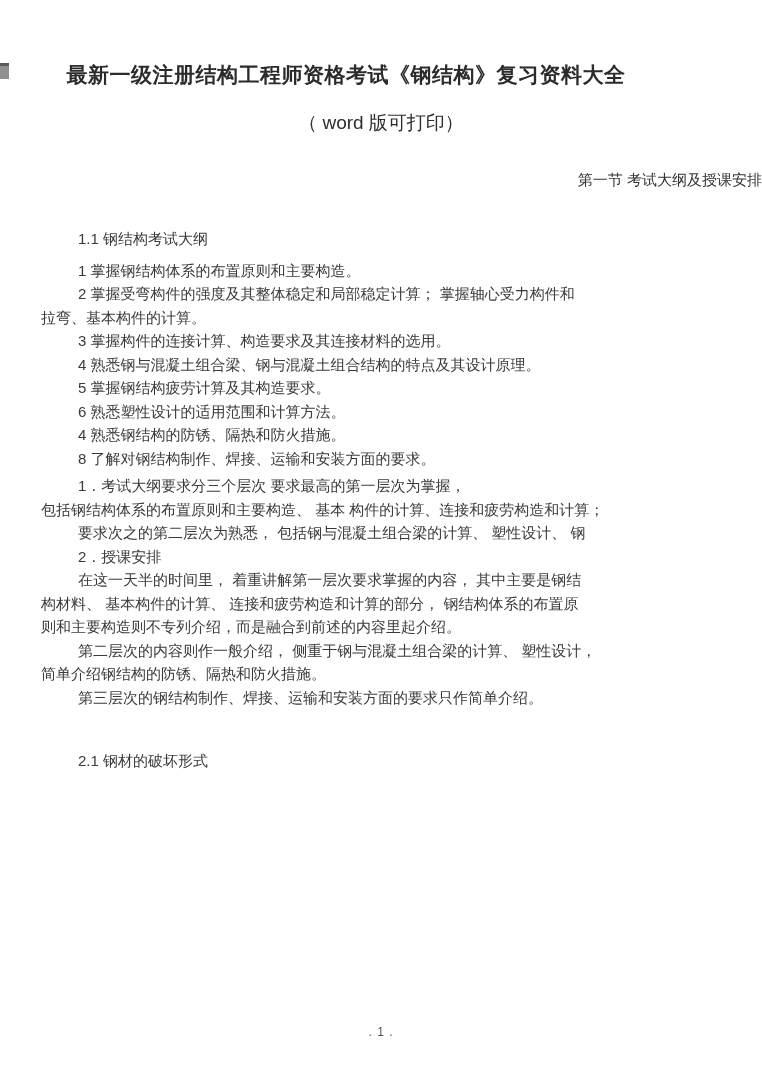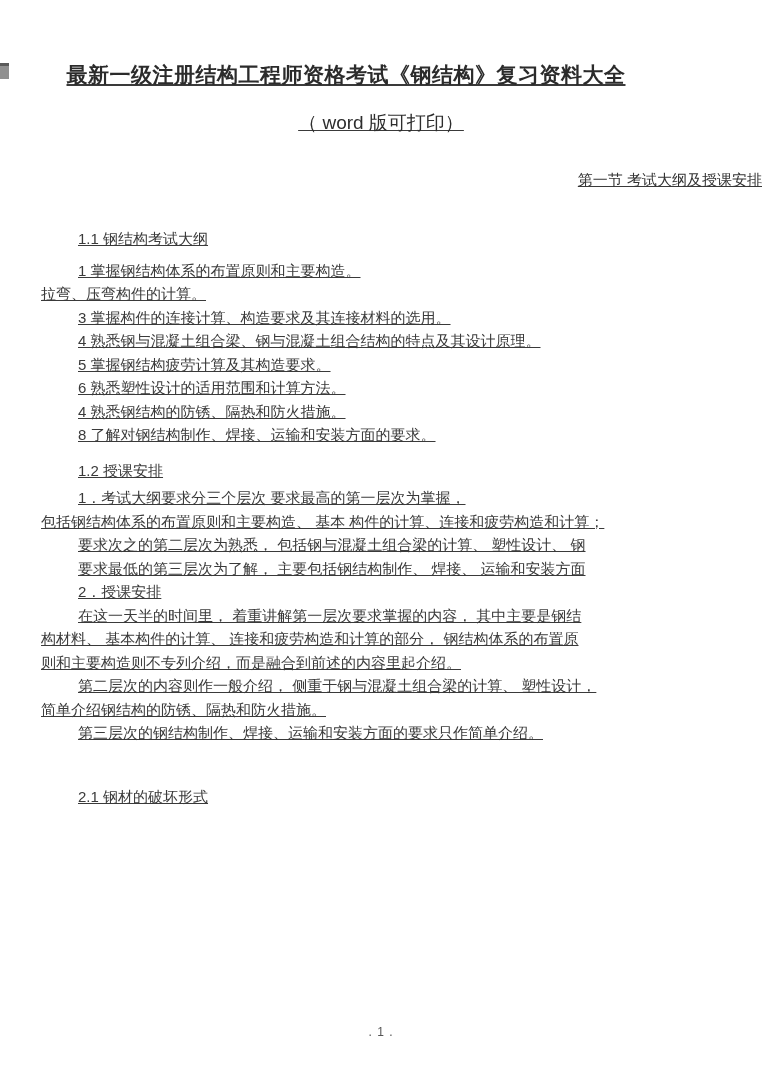--- a/index.html
+++ b/index.html
@@ -4,21 +4,20 @@
 <style>
   html, body { margin: 0; padding: 0; background: #ffffff; }
   .page {
     position: relative;
     width: 762px;
     height: 1080px;
     background: #ffffff;
     overflow: hidden;
     font-family: "Liberation Sans", sans-serif;
     color: #3a3a3a;
-    text-decoration: underline;
   }
   .corner-mark {
     position: absolute;
     left: 0;
     top: 63px;
     width: 9px;
     height: 13px;
     background: #909090;
     border-top: 3px solid #5a5a5a;
   }
@@ -93,34 +92,33 @@
 
   <div class="doc-subtitle">（ word 版可打印）</div>
 
   <div class="section-heading section-1">第一节 考试大纲及授课安排</div>
 
   <div class="flow">
 
     <div class="line sub-heading-1">1.1 钢结构考试大纲</div>
 
     <div class="line ind gap-first-item">1 掌握钢结构体系的布置原则和主要构造。</div>
-    <div class="line flush">拉弯、压弯构件的计算。</div>
+    <div class="line ind">2 掌握受弯构件的强度及其整体稳定和局部稳定计算； 掌握轴心受力构件和</div>
+    <div class="line flush">拉弯、基本构件的计算。</div>
     <div class="line ind">3 掌握构件的连接计算、构造要求及其连接材料的选用。</div>
     <div class="line ind">4 熟悉钢与混凝土组合梁、钢与混凝土组合结构的特点及其设计原理。</div>
     <div class="line ind">5 掌握钢结构疲劳计算及其构造要求。</div>
     <div class="line ind">6 熟悉塑性设计的适用范围和计算方法。</div>
     <div class="line ind">4 熟悉钢结构的防锈、隔热和防火措施。</div>
     <div class="line ind">8 了解对钢结构制作、焊接、运输和安装方面的要求。</div>
 
-    <div class="line sub-heading-2">1.2 授课安排</div>
 
     <div class="line ind gap-para-start">1．考试大纲要求分三个层次 要求最高的第一层次为掌握，</div>
     <div class="line flush">包括钢结构体系的布置原则和主要构造、 基本 构件的计算、连接和疲劳构造和计算；</div>
     <div class="line ind">要求次之的第二层次为熟悉， 包括钢与混凝土组合梁的计算、 塑性设计、 钢</div>
-    <div class="line ind">要求最低的第三层次为了解， 主要包括钢结构制作、 焊接、 运输和安装方面</div>
     <div class="line ind">2．授课安排</div>
     <div class="line ind">在这一天半的时间里， 着重讲解第一层次要求掌握的内容， 其中主要是钢结</div>
     <div class="line flush">构材料、 基本构件的计算、 连接和疲劳构造和计算的部分， 钢结构体系的布置原</div>
     <div class="line flush">则和主要构造则不专列介绍，而是融合到前述的内容里起介绍。</div>
     <div class="line ind">第二层次的内容则作一般介绍， 侧重于钢与混凝土组合梁的计算、 塑性设计，</div>
     <div class="line flush">简单介绍钢结构的防锈、隔热和防火措施。</div>
     <div class="line ind">第三层次的钢结构制作、焊接、运输和安装方面的要求只作简单介绍。</div>
   </div>
 
 

